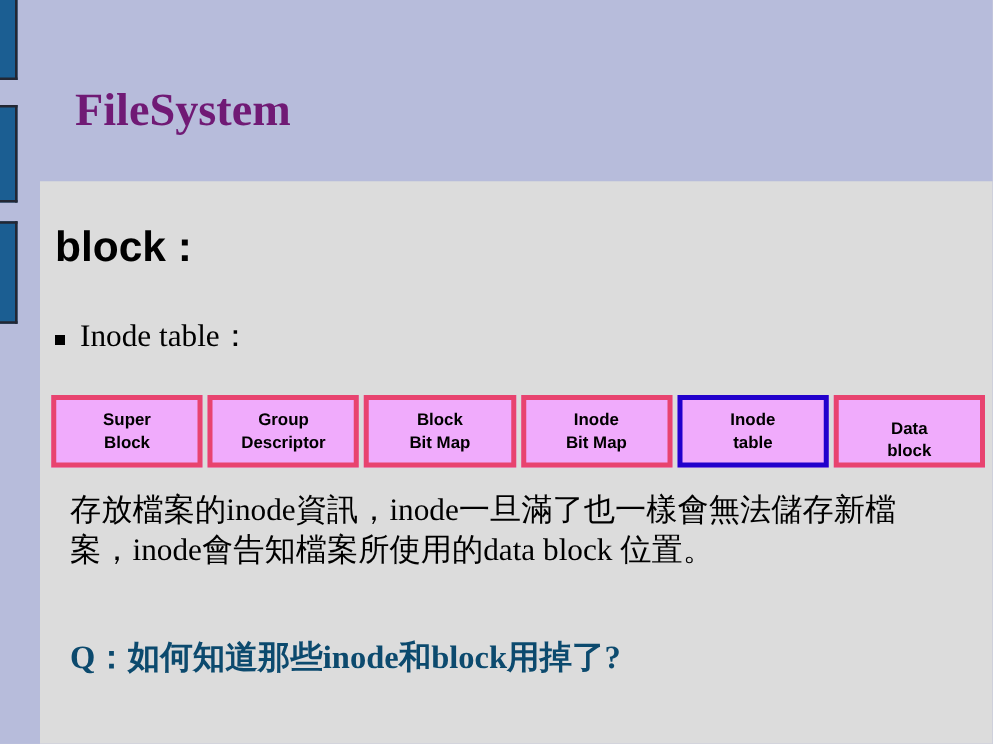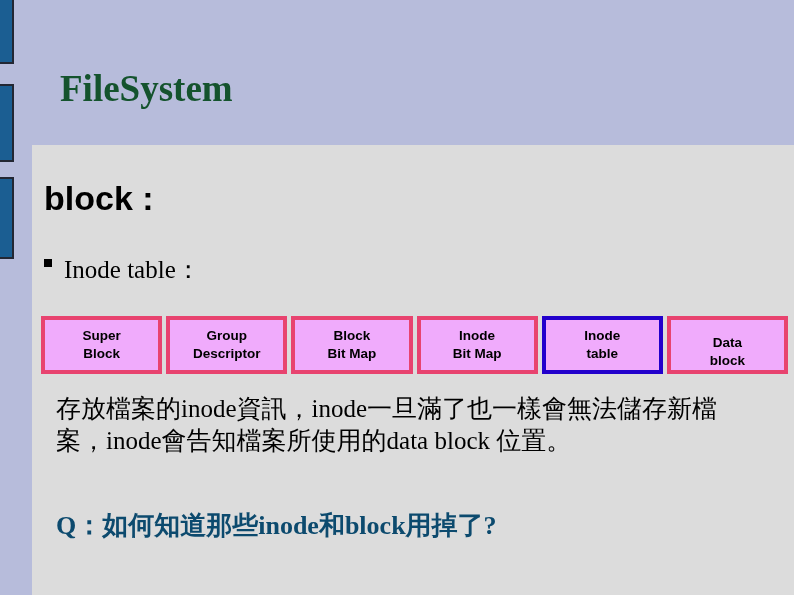--- a/index.html
+++ b/index.html
@@ -36,21 +36,21 @@
 
   
   #title {
     position: absolute;
     left: 60px;
     top: 70px;
     font-family: "Liberation Serif", "DejaVu Serif", serif;
     font-weight: bold;
     font-size: 37px;
     line-height: 1;
-    color: #14532d;
+    color: #701a75;
     letter-spacing: 0px;
     white-space: nowrap;
   }
 
   
   #content-panel {
     position: absolute;
     left: 32px;
     top: 145px;
     width: 762px;
@@ -71,20 +71,21 @@
     color: #000000;
     white-space: nowrap;
   }
 
   
   #bullet-row {
     position: absolute;
     left: 12px;
     top: 112px;
     display: flex;
+    align-items: center;
     gap: 12px;
     white-space: nowrap;
   }
   .bullet-square {
     width: 8px;
     height: 8px;
     background: #000;
     flex: 0 0 auto;
     position: relative;
     top: 2px;

